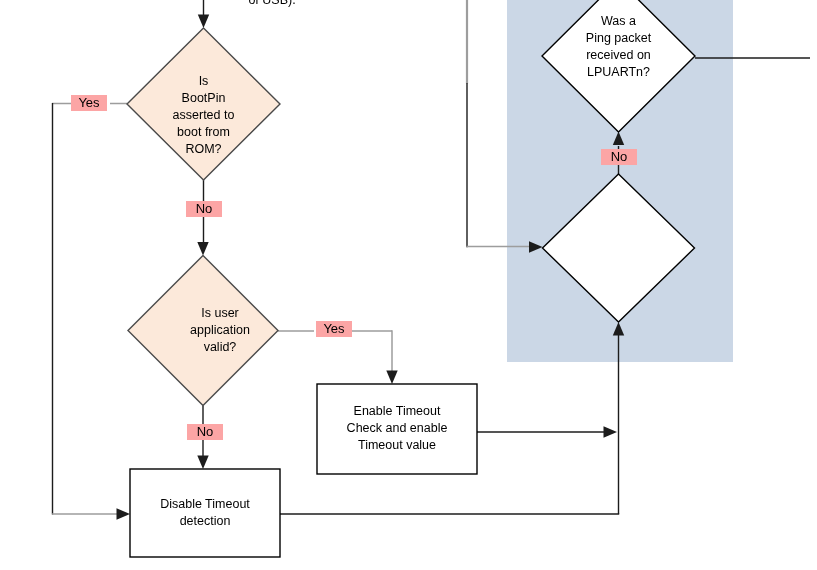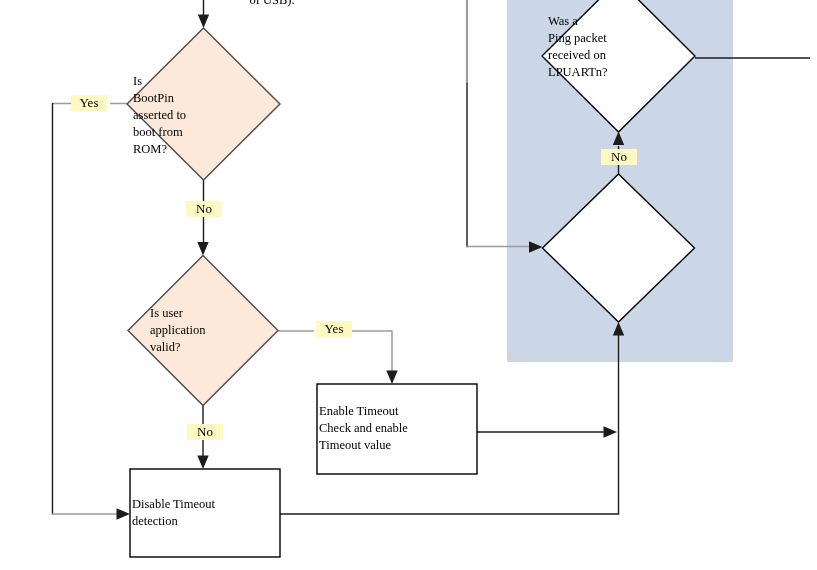--- a/index.html
+++ b/index.html
@@ -1,38 +1,38 @@
 <!DOCTYPE html>
 <html style="--bg: #ffffff; --text: #000000; --decision-fill: #fce9da; --decision-stroke: #4a4a4a; --node-stroke: #000000; --region-fill: #cbd7e6; --line-gray: #9d9d9d; --line-dark: #1c1c1c;"><head>
 <meta charset="utf-8">
 <style>
   html,body{margin:0;padding:0;background:#fff;}
   #stage{
     position:relative;width:810px;height:570px;overflow:hidden;
     background:var(--bg,#fff);
-    font-family:Liberation Serif, serif;
+    font-family:Liberation Sans, sans-serif;
     color:var(--text,#000);
     border-radius:7px;
   }
   #stage svg{position:absolute;left:0;top:0;z-index:1;}
   .region{fill:var(--region-fill,#cbd7e6);stroke:none;}
   .decision{fill:var(--decision-fill,#fce9da);stroke:var(--decision-stroke,#4a4a4a);stroke-width:1.4;}
   .decision-white{fill:#fff;stroke:var(--node-stroke,#000);stroke-width:1.4;}
   .process{fill:#fff;stroke:var(--node-stroke,#000);stroke-width:1.4;}
   .ln-dark{stroke:var(--line-dark,#1c1c1c);stroke-width:1.4;fill:none;}
   .ln-gray{stroke:var(--line-gray,#9d9d9d);stroke-width:1.5;fill:none;}
   .ln-gray-thick{stroke:var(--line-gray,#9d9d9d);stroke-width:2.2;fill:none;}
   .arrow{fill:var(--line-dark,#1c1c1c);stroke:none;}
   .lbl{
-    position:absolute;z-index:2;text-align:left;white-space:pre-line;
+    position:absolute;z-index:2;text-align:center;white-space:pre-line;
     font-size:12.5px;line-height:17px;
   }
   .edge-lbl{
     position:absolute;z-index:3;text-align:center;font-size:13px;line-height:16px;
-    background:#fef9c3;padding:0 2px;
+    background:#fca5a5;padding:0 2px;
   }
   .caption{position:absolute;z-index:2;font-size:12.5px;white-space:nowrap;}
 </style>
 </head>
 <body>
 
 <div id="stage">
 
   <svg width="817" height="570" viewBox="0 0 817 570">
 

